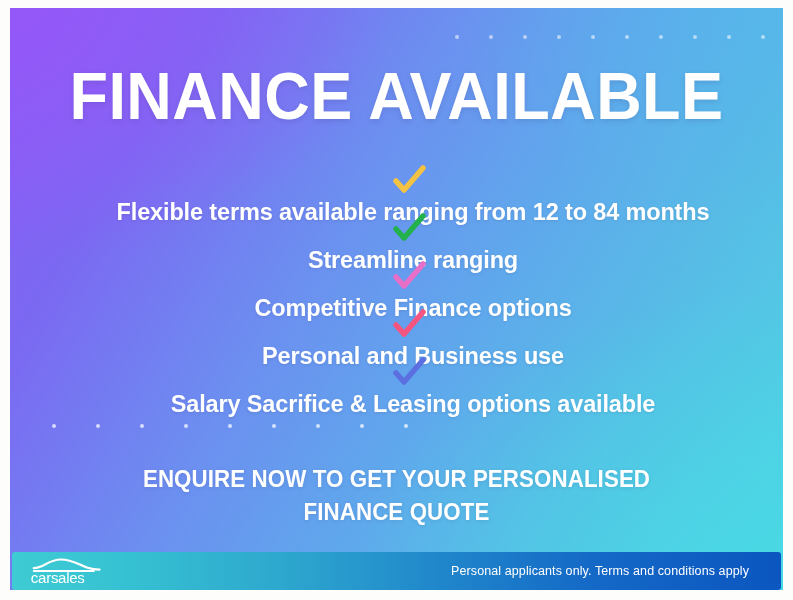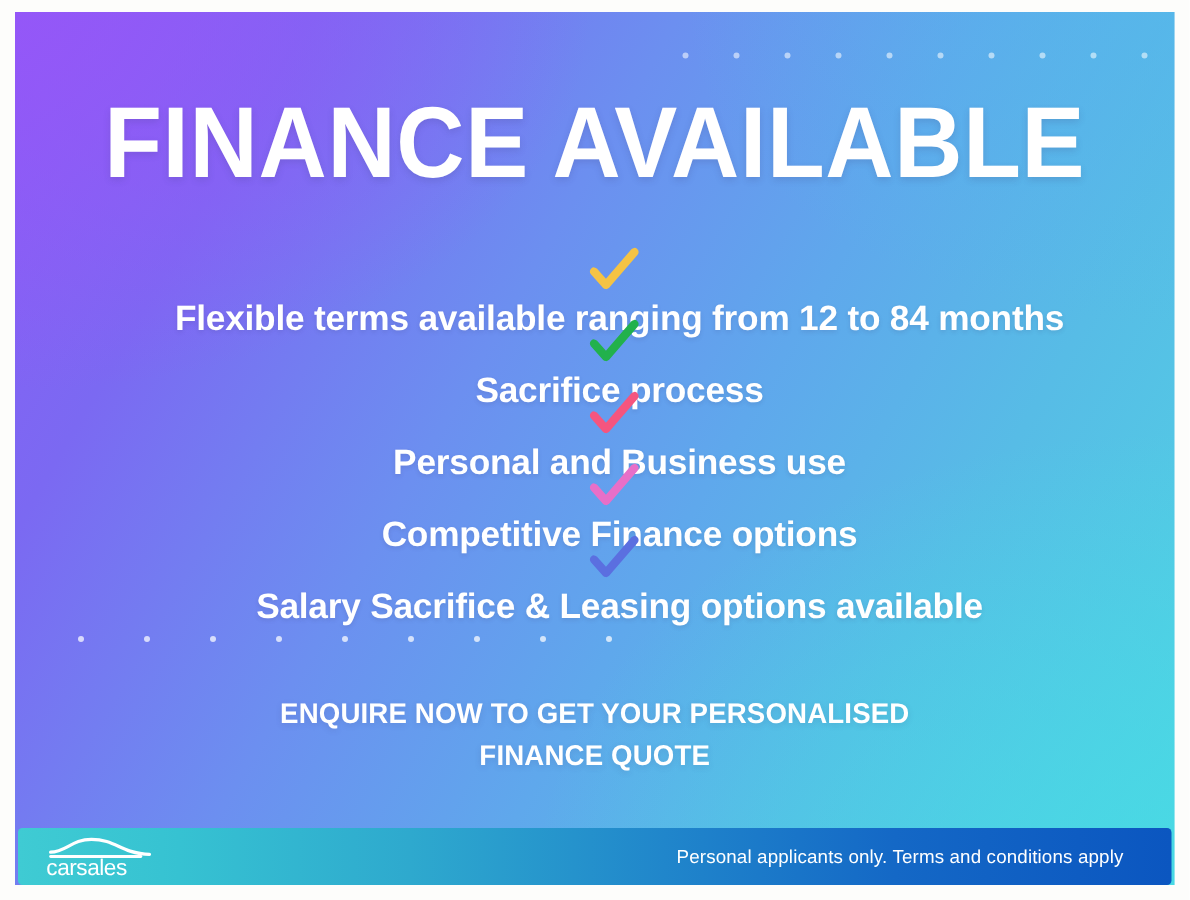--- a/index.html
+++ b/index.html
@@ -137,21 +137,21 @@
   
   .cta {
     position: absolute;
     top: 455px;
     left: 0;
     width: 100%;
     text-align: center;
     z-index: 5;
     color: #ffffff;
     font-weight: 700;
-    font-size: 19px;
+    font-size: 23px;
     line-height: 1.45;
     letter-spacing: 0.1px;
     text-shadow: 0 1px 4px rgba(60,60,120,0.16);
   }
   .cta-line {
     display: block;
     transform: scaleX(0.97);
   }
 
   
@@ -217,35 +217,35 @@
           <svg class="check" viewBox="0 0 40 40">
             <path d="M7 21 L15 30 L34 8" fill="none" stroke="#F5C344" stroke-width="5.5" stroke-linecap="round" stroke-linejoin="round"></path>
           </svg>
           <span class="bullet-text">Flexible terms available ranging from 12 to 84 months</span>
         </div>
 
         <div class="bullet">
           <svg class="check" viewBox="0 0 40 40">
             <path d="M7 21 L15 30 L34 8" fill="none" stroke="#22B14C" stroke-width="5.5" stroke-linecap="round" stroke-linejoin="round"></path>
           </svg>
-          <span class="bullet-text">Sacrifice process</span>
+          <span class="bullet-text">Streamline ranging</span>
+        </div>
+
+        <div class="bullet">
+          <svg class="check" viewBox="0 0 40 40">
+            <path d="M7 21 L15 30 L34 8" fill="none" stroke="#E86FC8" stroke-width="5.5" stroke-linecap="round" stroke-linejoin="round"></path>
+          </svg>
+          <span class="bullet-text">Competitive Finance options</span>
         </div>
 
         <div class="bullet">
           <svg class="check" viewBox="0 0 40 40">
             <path d="M7 21 L15 30 L34 8" fill="none" stroke="#F5557F" stroke-width="5.5" stroke-linecap="round" stroke-linejoin="round"></path>
           </svg>
           <span class="bullet-text">Personal and Business use</span>
-        </div>
-
-        <div class="bullet">
-          <svg class="check" viewBox="0 0 40 40">
-            <path d="M7 21 L15 30 L34 8" fill="none" stroke="#E86FC8" stroke-width="5.5" stroke-linecap="round" stroke-linejoin="round"></path>
-          </svg>
-          <span class="bullet-text">Competitive Finance options</span>
         </div>
 
         <div class="bullet">
           <svg class="check" viewBox="0 0 40 40">
             <path d="M7 21 L15 30 L34 8" fill="none" stroke="#5B6FE0" stroke-width="5.5" stroke-linecap="round" stroke-linejoin="round"></path>
           </svg>
           <span class="bullet-text">Salary Sacrifice &amp; Leasing options available</span>
         </div>
 
       </div>

